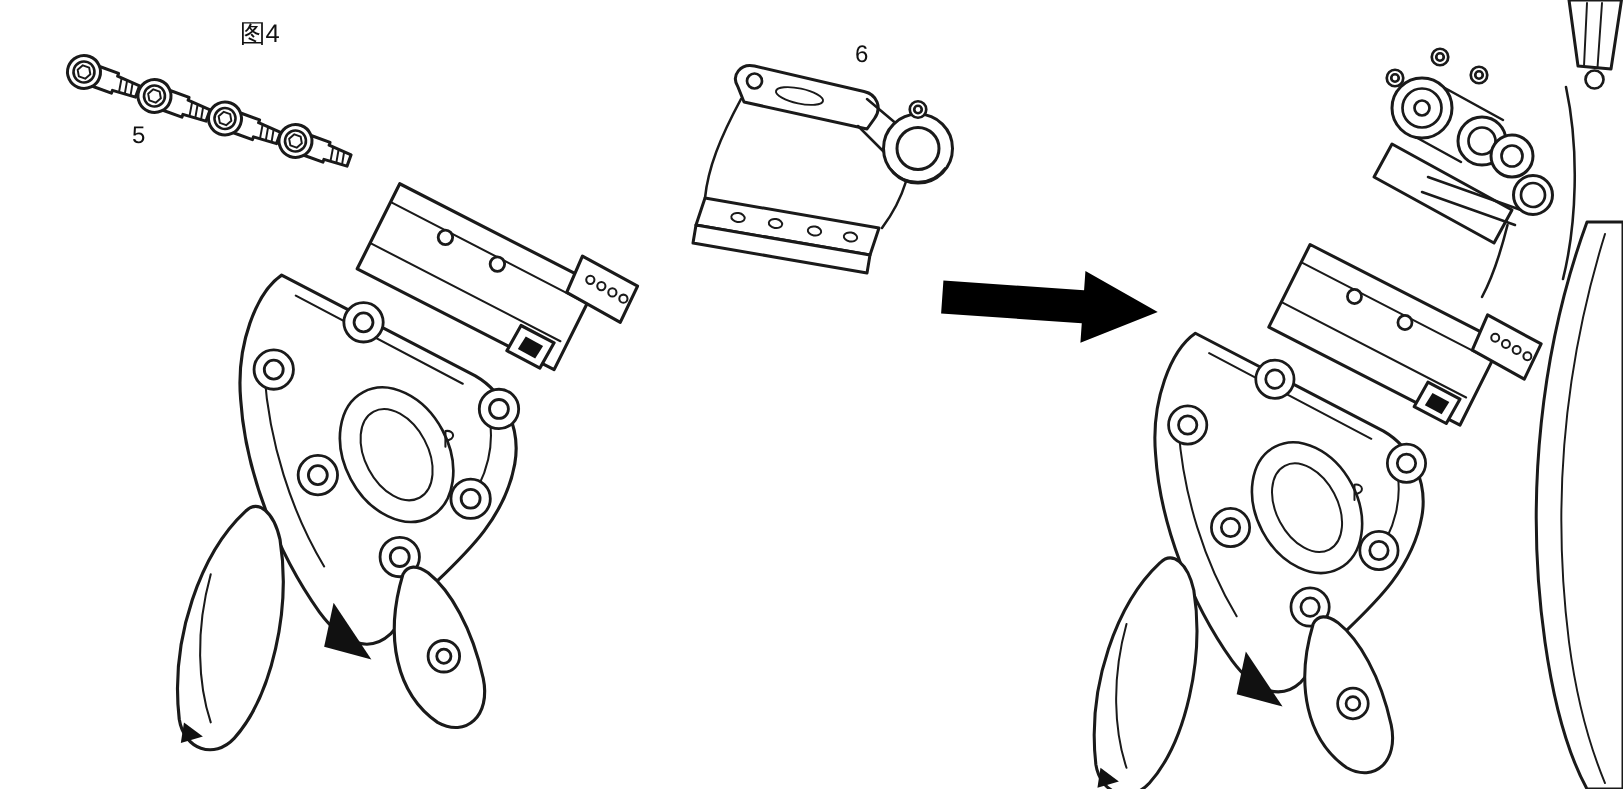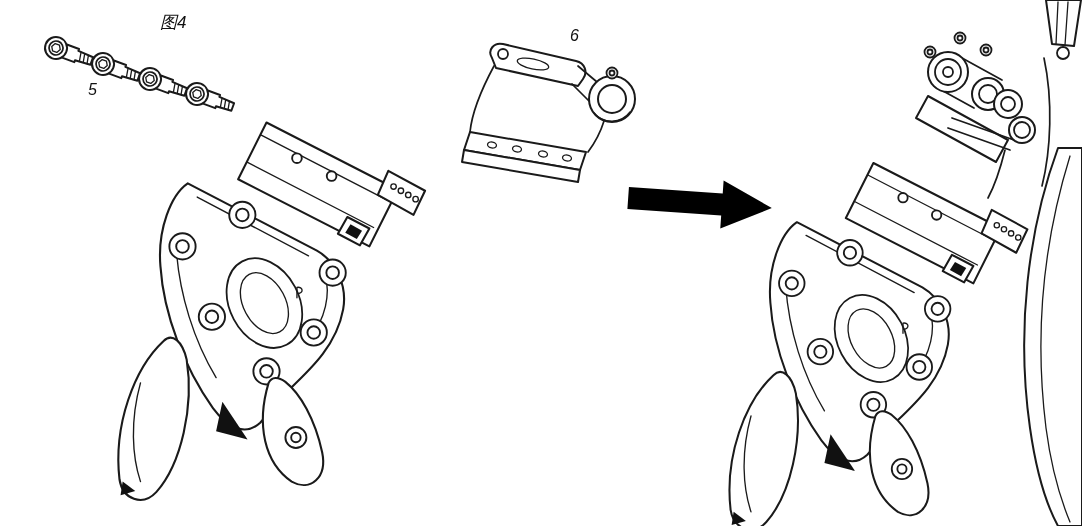--- a/index.html
+++ b/index.html
@@ -1,21 +1,21 @@
 <!DOCTYPE html>
 <html style="--line: #1a1a1a; --fill: #ffffff; --arrow: #000000;"><head>
 <meta charset="utf-8">
 <style>
   :root{
     --line:#1a1a1a;
     --fill:#ffffff;
     --arrow:#000000;
   }
   html,body{margin:0;padding:0;background:var(--fill);}
-  .stage{position:relative;width:1082px;height:526px;background:var(--fill);overflow:hidden;font-style:italic;}
+  .stage{position:relative;width:1082px;height:526px;background:var(--fill);overflow:hidden;}
   svg{display:block;}
   .ln{fill:var(--fill);stroke:var(--line);stroke-width:2;stroke-linejoin:round;stroke-linecap:round;}
   .ln-thin{fill:none;stroke:var(--line);stroke-width:1.3;stroke-linejoin:round;stroke-linecap:round;}
   .ln-thin2{fill:none;stroke:var(--line);stroke-width:1.7;stroke-linejoin:round;stroke-linecap:round;}
   .lnc{fill:var(--fill);stroke:var(--line);stroke-width:1.8;}
   .dark{fill:#111;stroke:none;}
   .arrow{fill:var(--arrow);stroke:none;}
   text{font-family:"Liberation Sans",sans-serif;fill:#111;}
 </style>
 </head>

